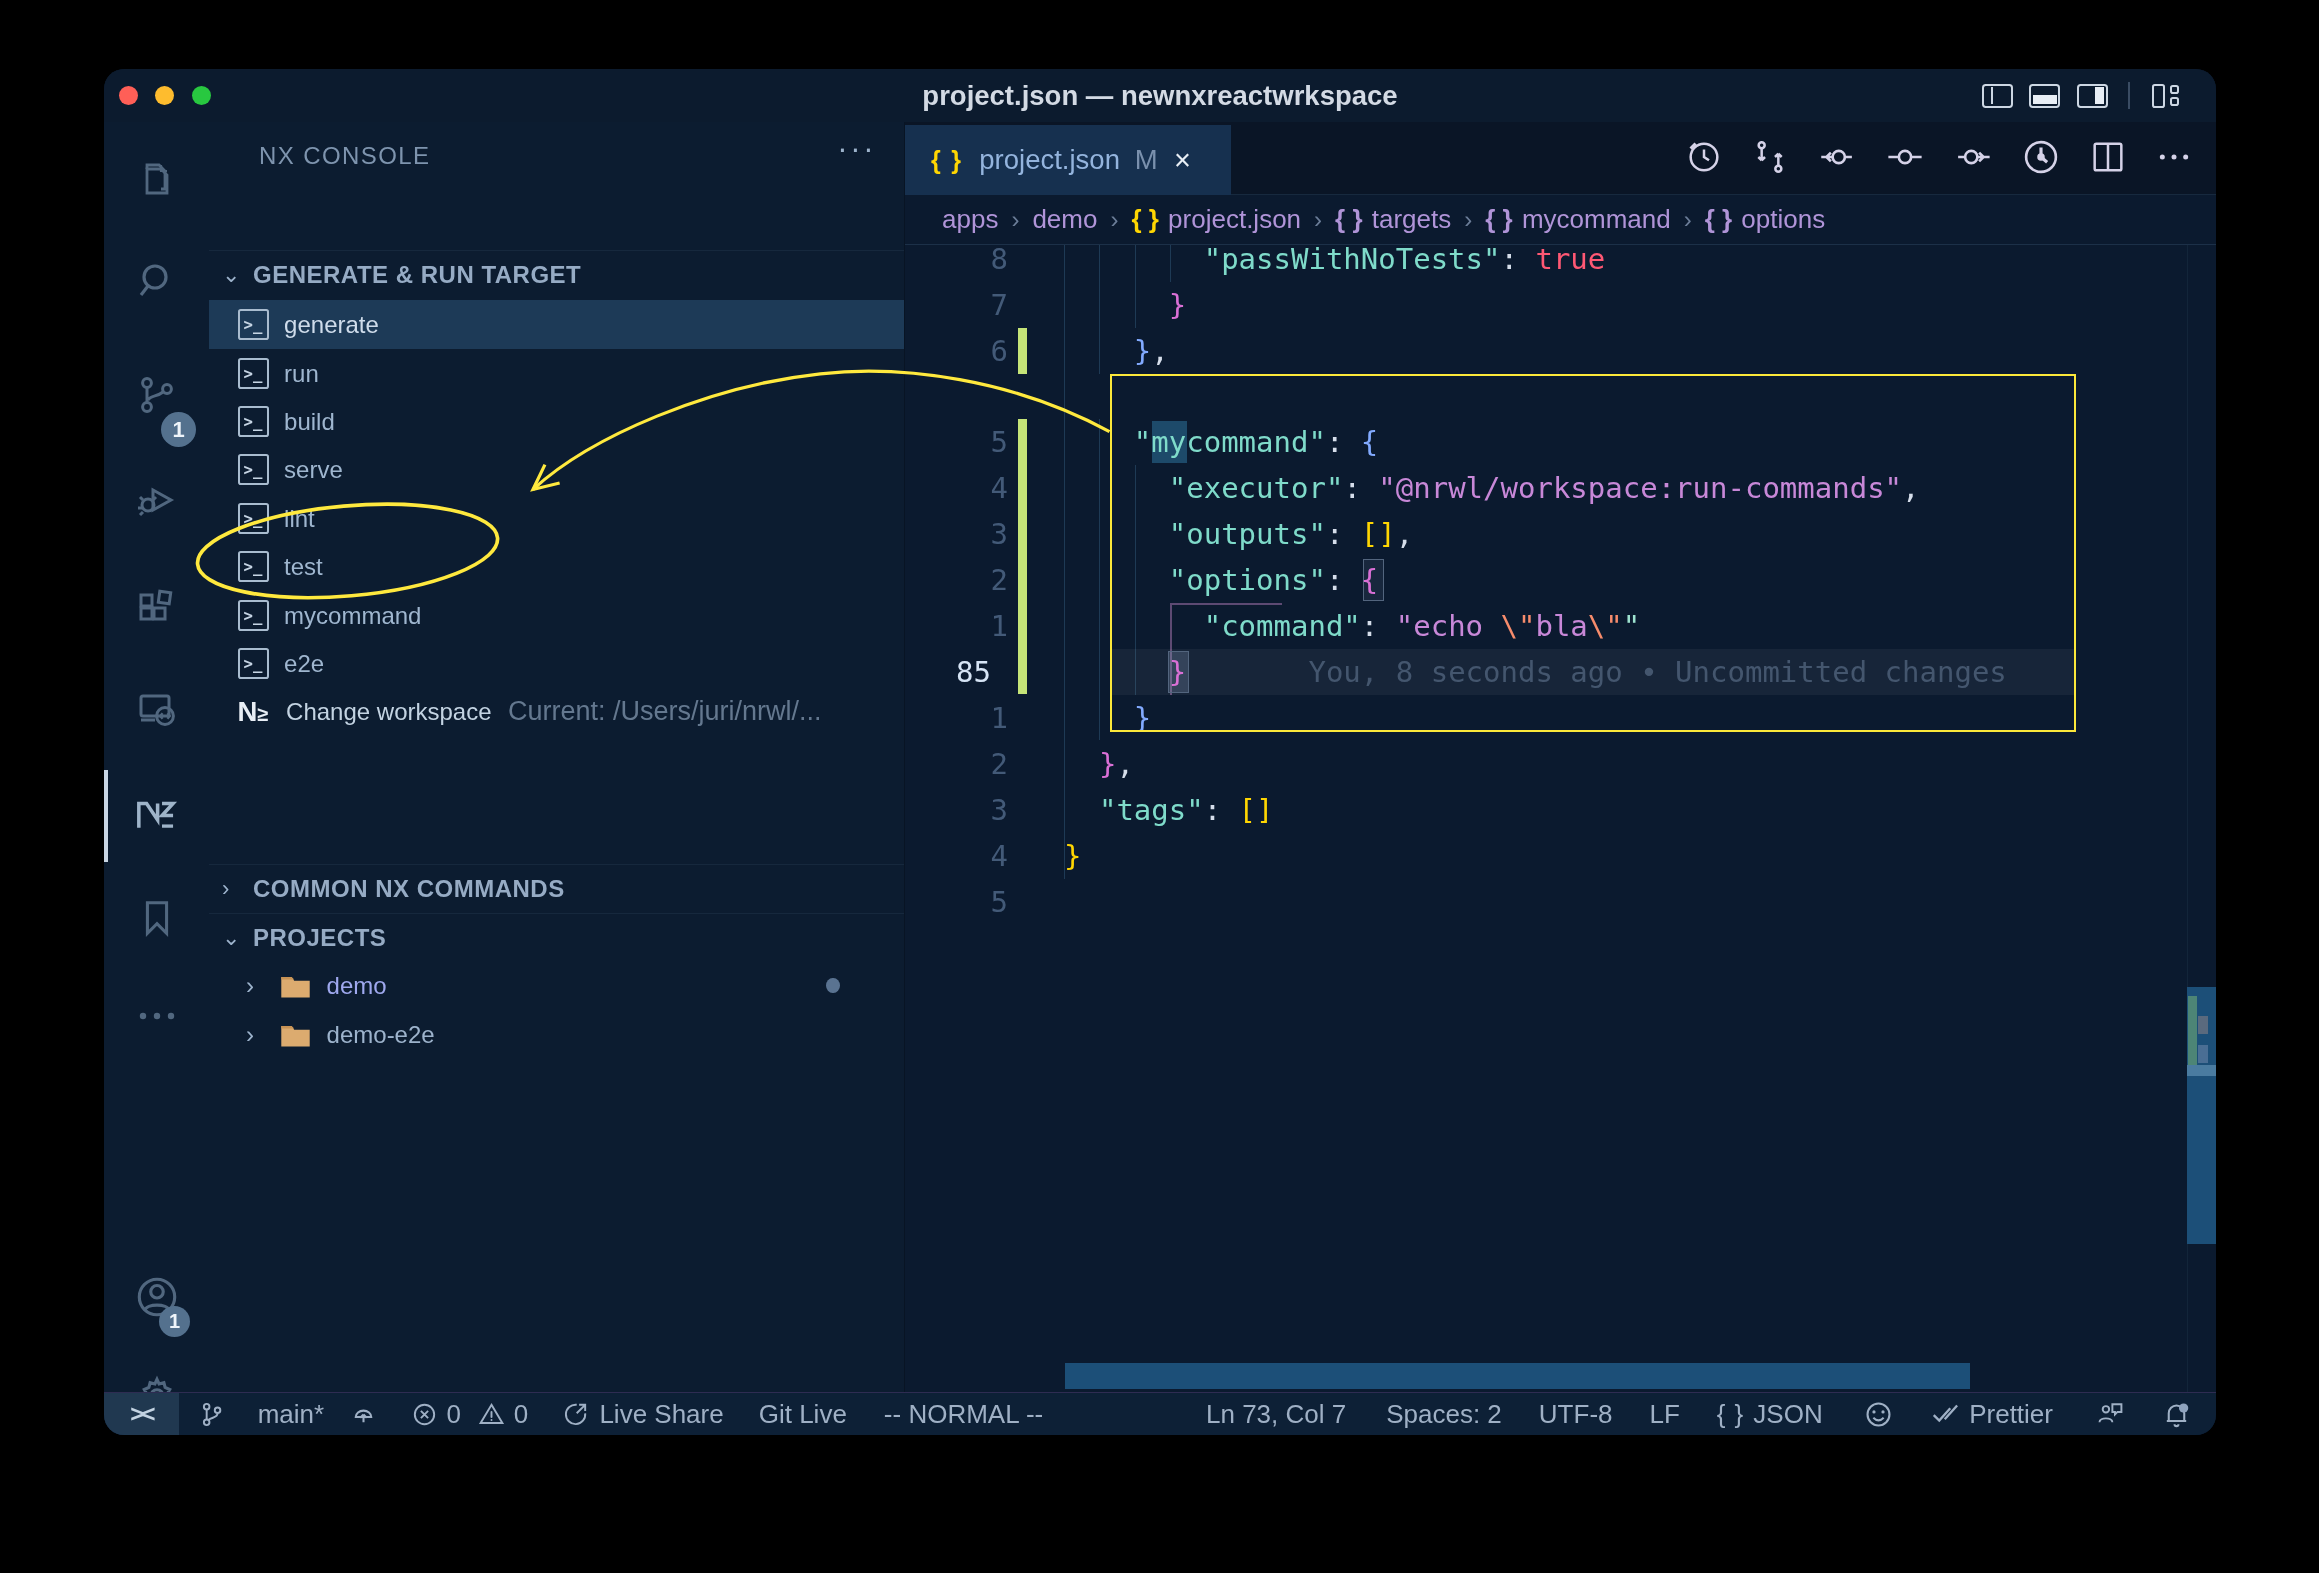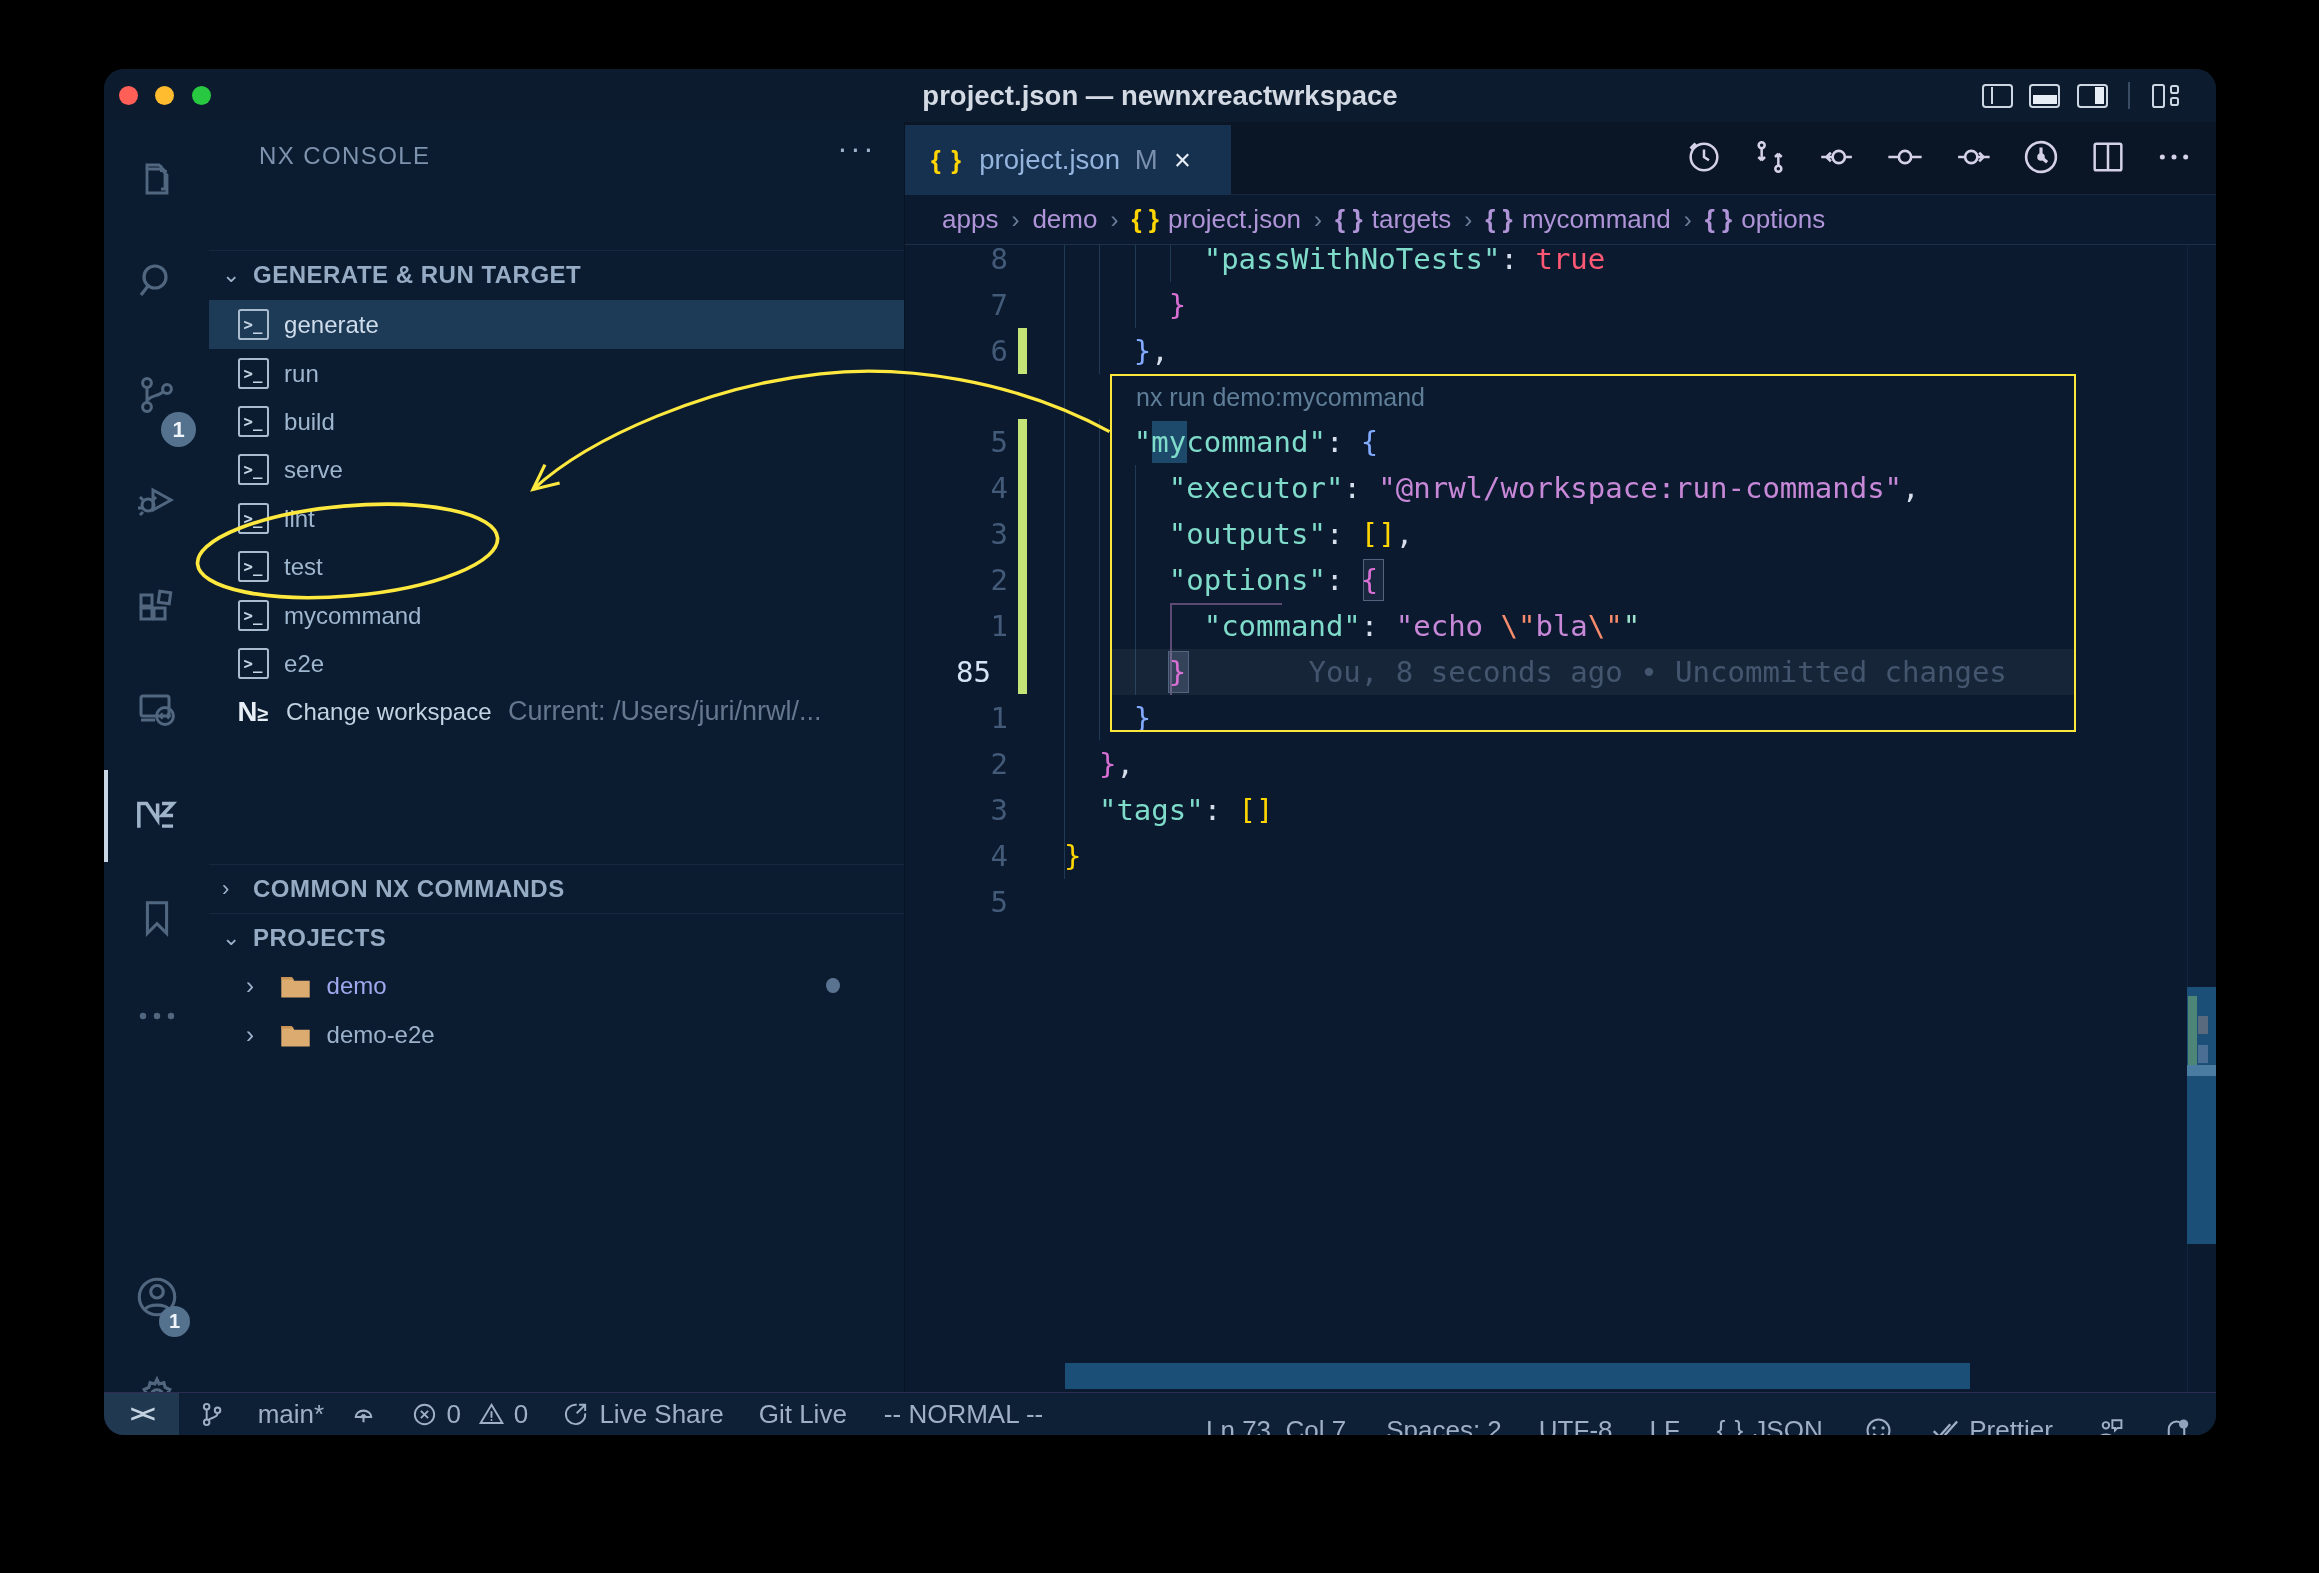--- a/index.html
+++ b/index.html
@@ -66,21 +66,21 @@
   .brbox { position:absolute; border:1.8px solid #53657e; background:rgba(83,101,126,0.18); }
   .curline { position:absolute; background:rgba(255,255,255,0.05); }
   .ybox { position:absolute; border:2.8px solid #fce83a; }
 
   .hscroll { position:absolute; height:26px; background:#1c4f78; }
   .vtrack { position:absolute; right:0; width:29px; border-left:0.9px solid #13253a; }
   .vslider { position:absolute; right:0; width:29px; background:#1c4f78; }
 
   .statusbar { position:absolute; left:0; bottom:0; width:100%; height:43px; background:#0d2036; border-top:1.4px solid #2e2c52; color:#9fb0c5; font-size:26px; }
   .sb-left { position:absolute; left:0; top:0; height:100%; display:flex; align-items:center; }
-  .sb-right { position:absolute; right:24px; top:16px; height:100%; display:flex; align-items:center; }
+  .sb-right { position:absolute; right:24px; top:0; height:100%; display:flex; align-items:center; }
   .st-item { display:flex; align-items:center; height:100%; }
   .remote-tile { width:75px; height:100%; background:#203850; display:flex; align-items:center; justify-content:center; color:#c3d3e2; font-size:24px; letter-spacing:-2.8px; font-weight:600;}
   svg { overflow:visible; }
   .overlay { position:absolute; left:0; top:0; pointer-events:none; }
 </style>
 </head>
 <body>
 
 <div class="window">
   <div class="titlebar">
@@ -342,23 +342,20 @@
           <span class="ctext"><span class="t-p">        </span><span class="t-k">"passWithNoTests"</span><span class="t-p">: </span><span class="t-b">true</span></span>
         </div>
         <div class="code-row" style="top:37px;">
           <span class="ln">7</span>
           <span class="ctext"><span class="t-p">      </span><span class="t-o">}</span></span>
         </div>
         <div class="code-row" style="top:83px;">
           <span class="ln">6</span>
           <span class="ctext"><span class="t-p">    </span><span class="t-u">}</span><span class="t-p">,</span></span>
         </div>
-        <div class="code-row" style="top:129px;">
-          <span class="codelens">nx run demo:mycommand</span>
-        </div>
         <div class="code-row" style="top:174px;">
           <span class="ln">5</span>
           <span class="ctext"><span class="t-p">    </span><span class="t-k">"mycommand"</span><span class="t-p">: </span><span class="t-u">{</span></span>
         </div>
         <div class="code-row" style="top:220px;">
           <span class="ln">4</span>
           <span class="ctext"><span class="t-p">      </span><span class="t-k">"executor"</span><span class="t-p">: </span><span class="t-s">"@nrwl/workspace:run-commands"</span><span class="t-p">,</span></span>
         </div>
         <div class="code-row" style="top:266px;">
           <span class="ln">3</span>

